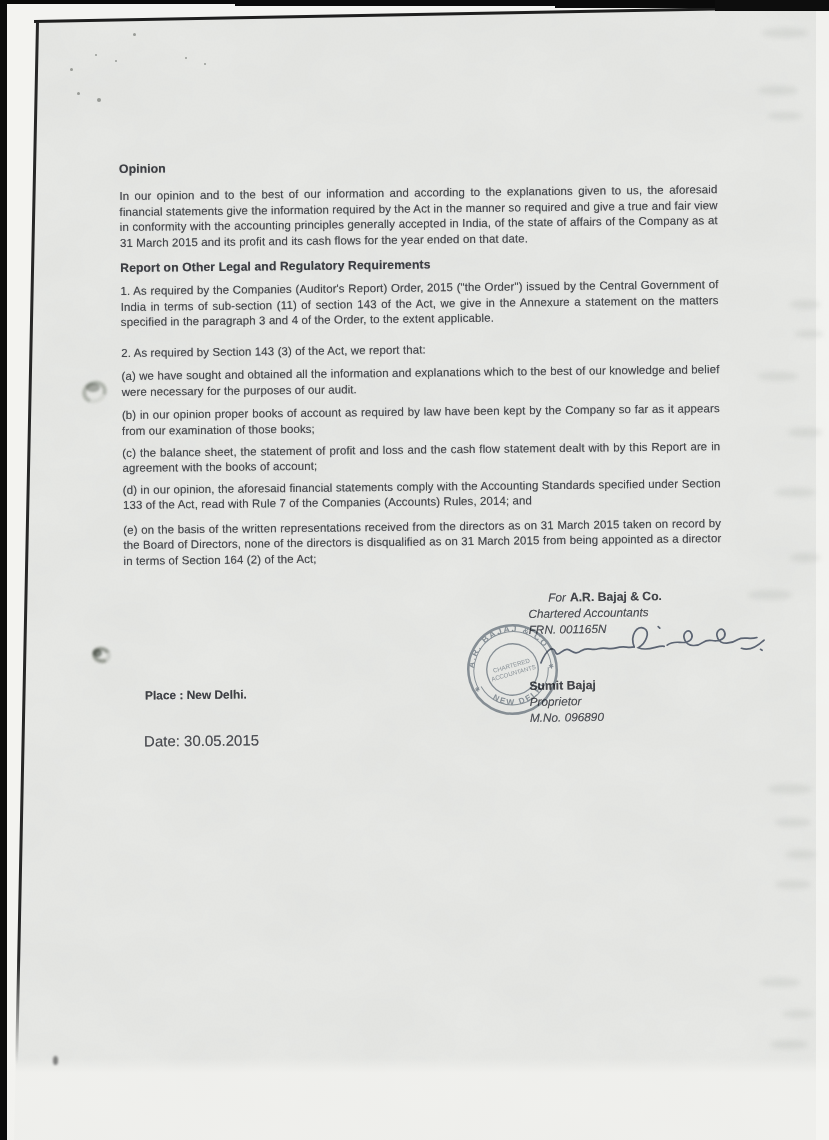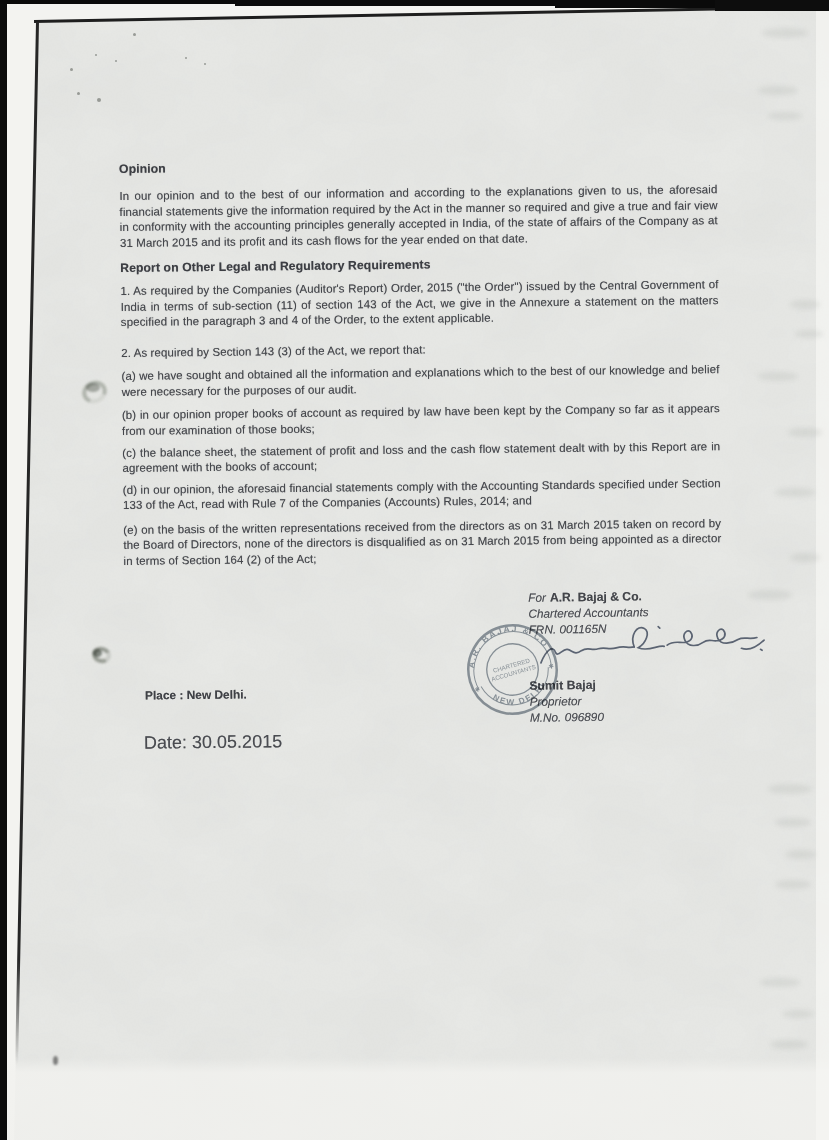--- a/index.html
+++ b/index.html
@@ -44,28 +44,28 @@
   .content p{margin:0;}
   .just{text-align:justify;}
   .mb13{margin-bottom:13px!important;}.mb10{margin-bottom:10px!important;}
   .mb9{margin-bottom:9px!important;}.mb15{margin-bottom:15px!important;}
   .mb8{margin-bottom:8px!important;}.mb6{margin-bottom:6px!important;}
 
   
   .sigblock{position:absolute;left:529px;top:590px;transform:rotate(-.8deg);
             font-style:italic;font-size:11.8px;line-height:15.9px;color:#4b4d53;
             text-shadow:0 0 .6px rgba(75,77,83,.5);}
-  .for-prefix{font-style:italic;}
+  .for-prefix{font-style:italic;margin-left:20px;}
   .firm-name{font-style:normal;font-weight:bold;margin-left:4px;font-size:12.2px;color:#43454a;}
   .sig-gap{height:40px;}
   .sig-name{font-style:normal;font-weight:bold;font-size:12.2px;color:#43454a;}
 
   .place-line{position:absolute;left:145px;top:688px;font-weight:bold;font-size:11.9px;color:#3f4146;
               transform:rotate(-.6deg);text-shadow:0 0 .6px rgba(63,65,70,.5);}
-  .date-line{position:absolute;left:144px;top:732px;font-size:18px;color:#4a4c51;
+  .date-line{position:absolute;left:144px;top:732px;font-size:15px;color:#4a4c51;
              transform:rotate(-.6deg);text-shadow:0 0 .6px rgba(74,76,81,.5);}
 
   
   .stamp{position:absolute;left:464px;top:621px;width:97px;height:97px;
          mix-blend-mode:multiply;opacity:.82;filter:blur(.35px);}
   .scrawl{position:absolute;left:536px;top:615px;width:232px;height:54px;
           mix-blend-mode:multiply;opacity:.85;}
 
   
   .smudge{position:absolute;border-radius:50%;mix-blend-mode:multiply;}

